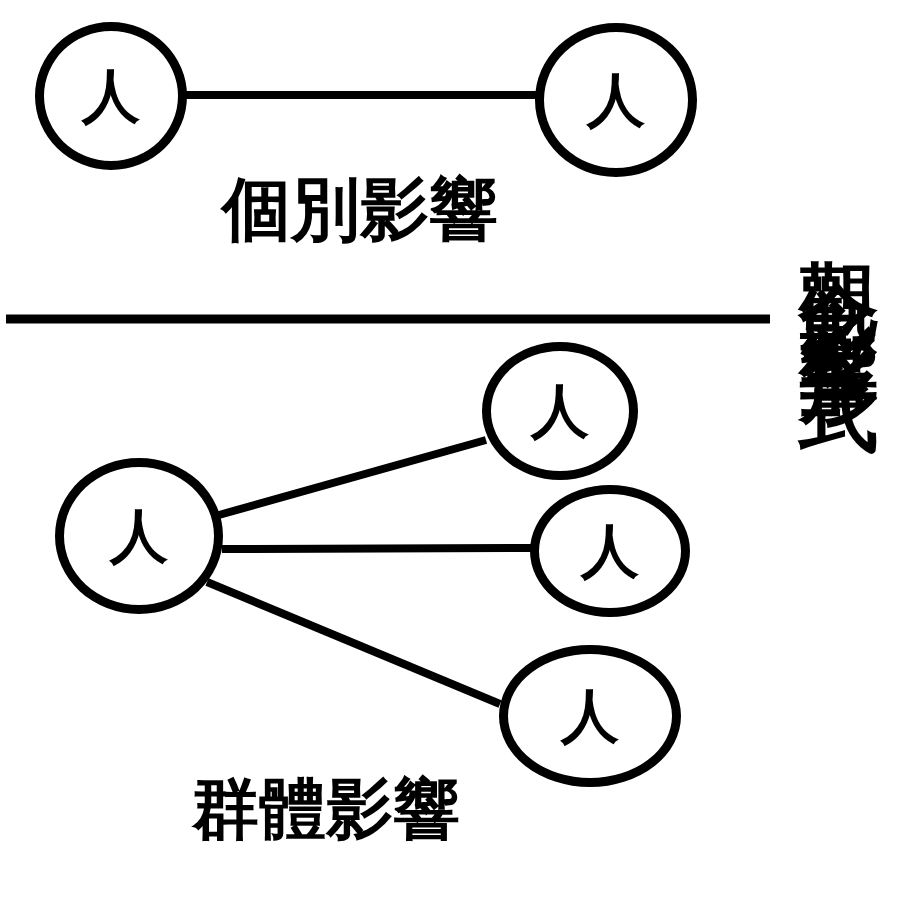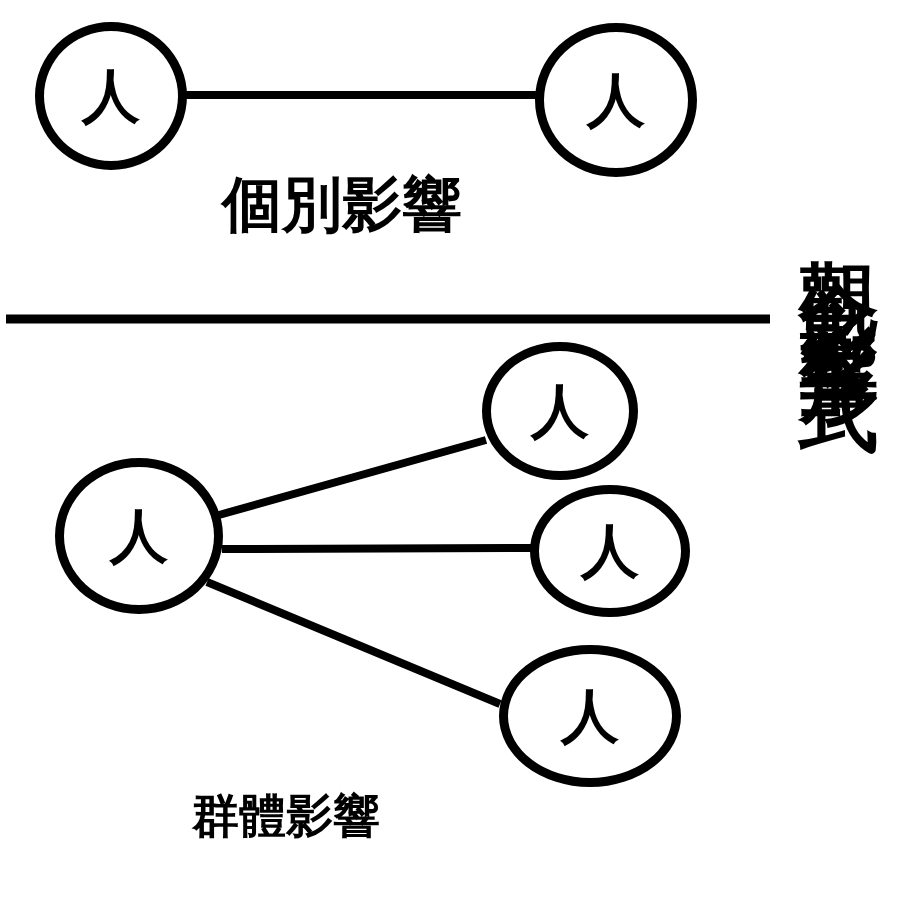--- a/index.html
+++ b/index.html
@@ -44,26 +44,26 @@
   .node-sat-bottom { left: 499px; top: 645px; width: 182px; height: 142px; }
   .caption {
     position: absolute;
     font-weight: 700;
     white-space: nowrap;
     line-height: 1;
   }
   .caption-individual {
     left: 222px;
     top: 174px;
-    font-size: 60px;
+    font-size: 69px;
   }
   .caption-group {
     left: 192px;
-    top: 792px;
-    font-size: 47px;
+    top: 775px;
+    font-size: 67px;
   }
   .vertical-title {
     position: absolute;
     left: 800px;
     top: 194px;
     writing-mode: vertical-rl;
     text-orientation: upright;
     font-size: 80px;
     font-weight: 700;
     letter-spacing: 23px;

